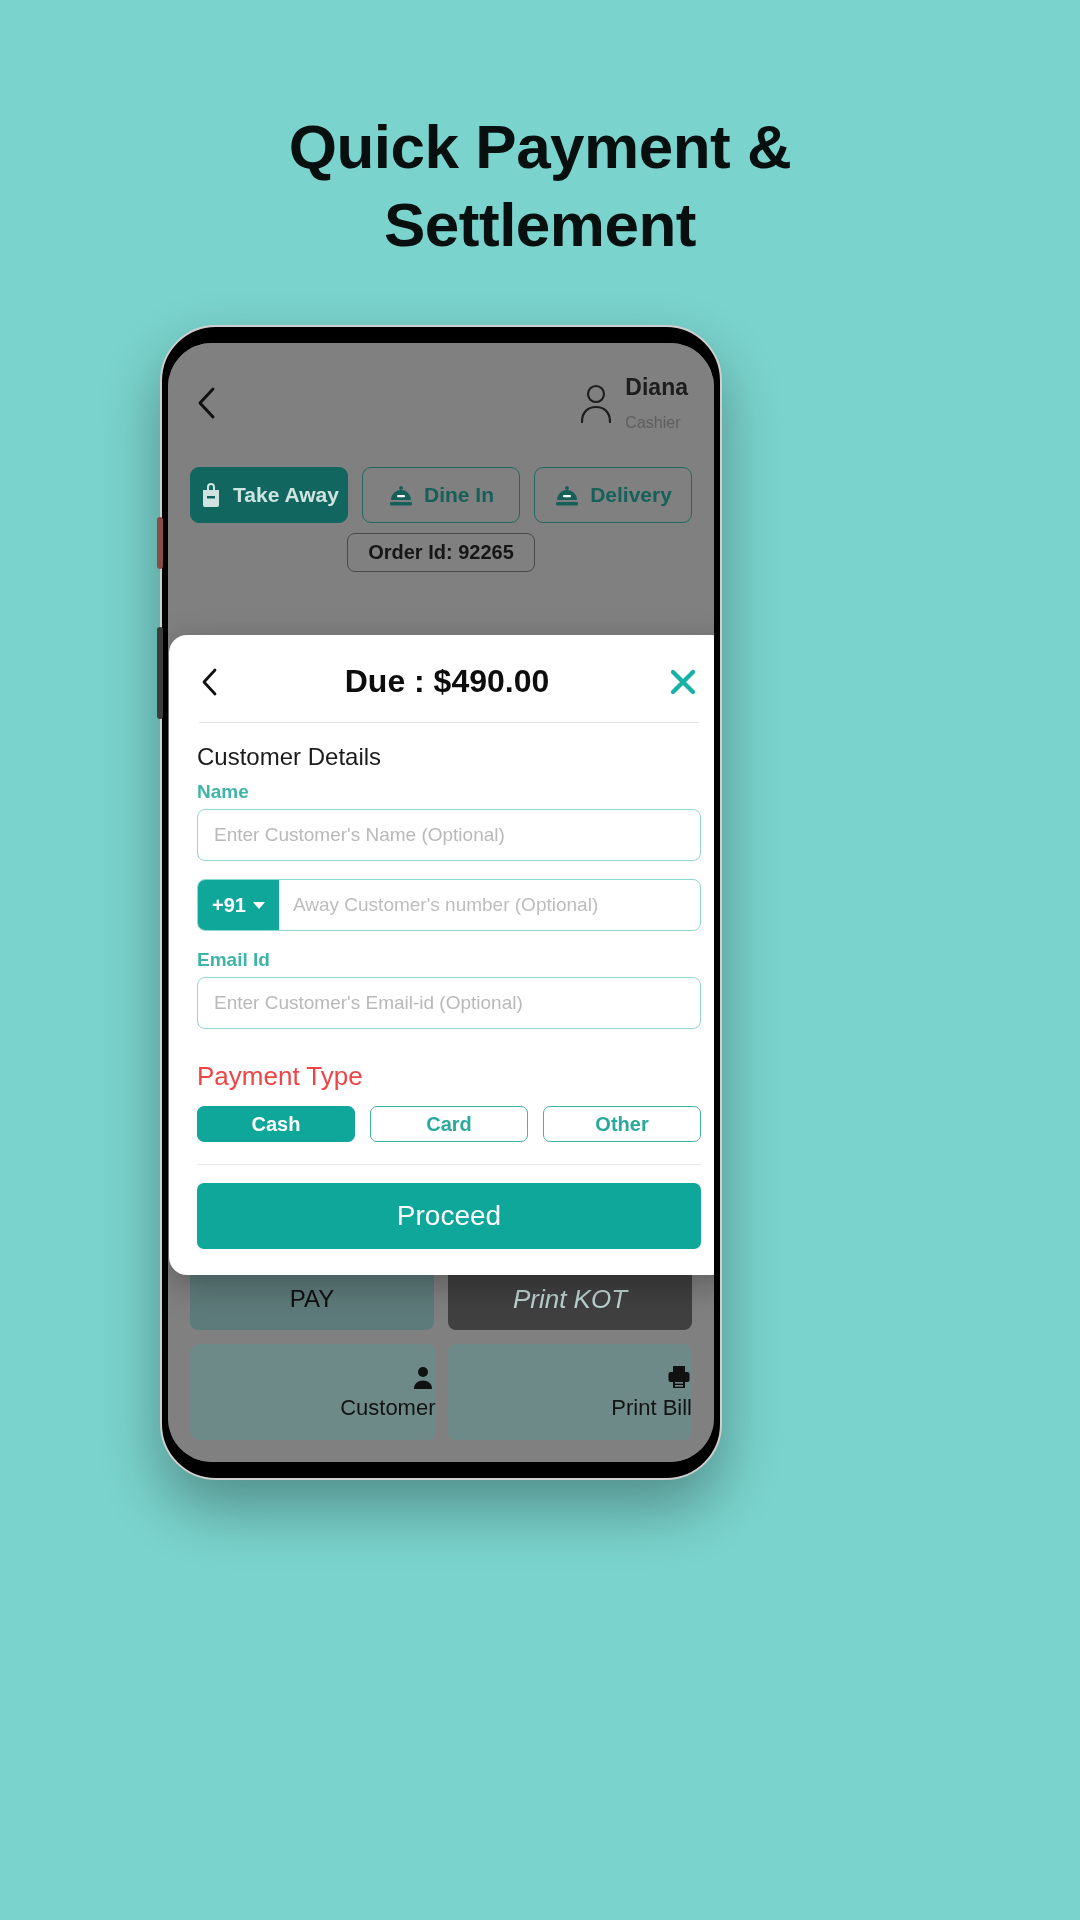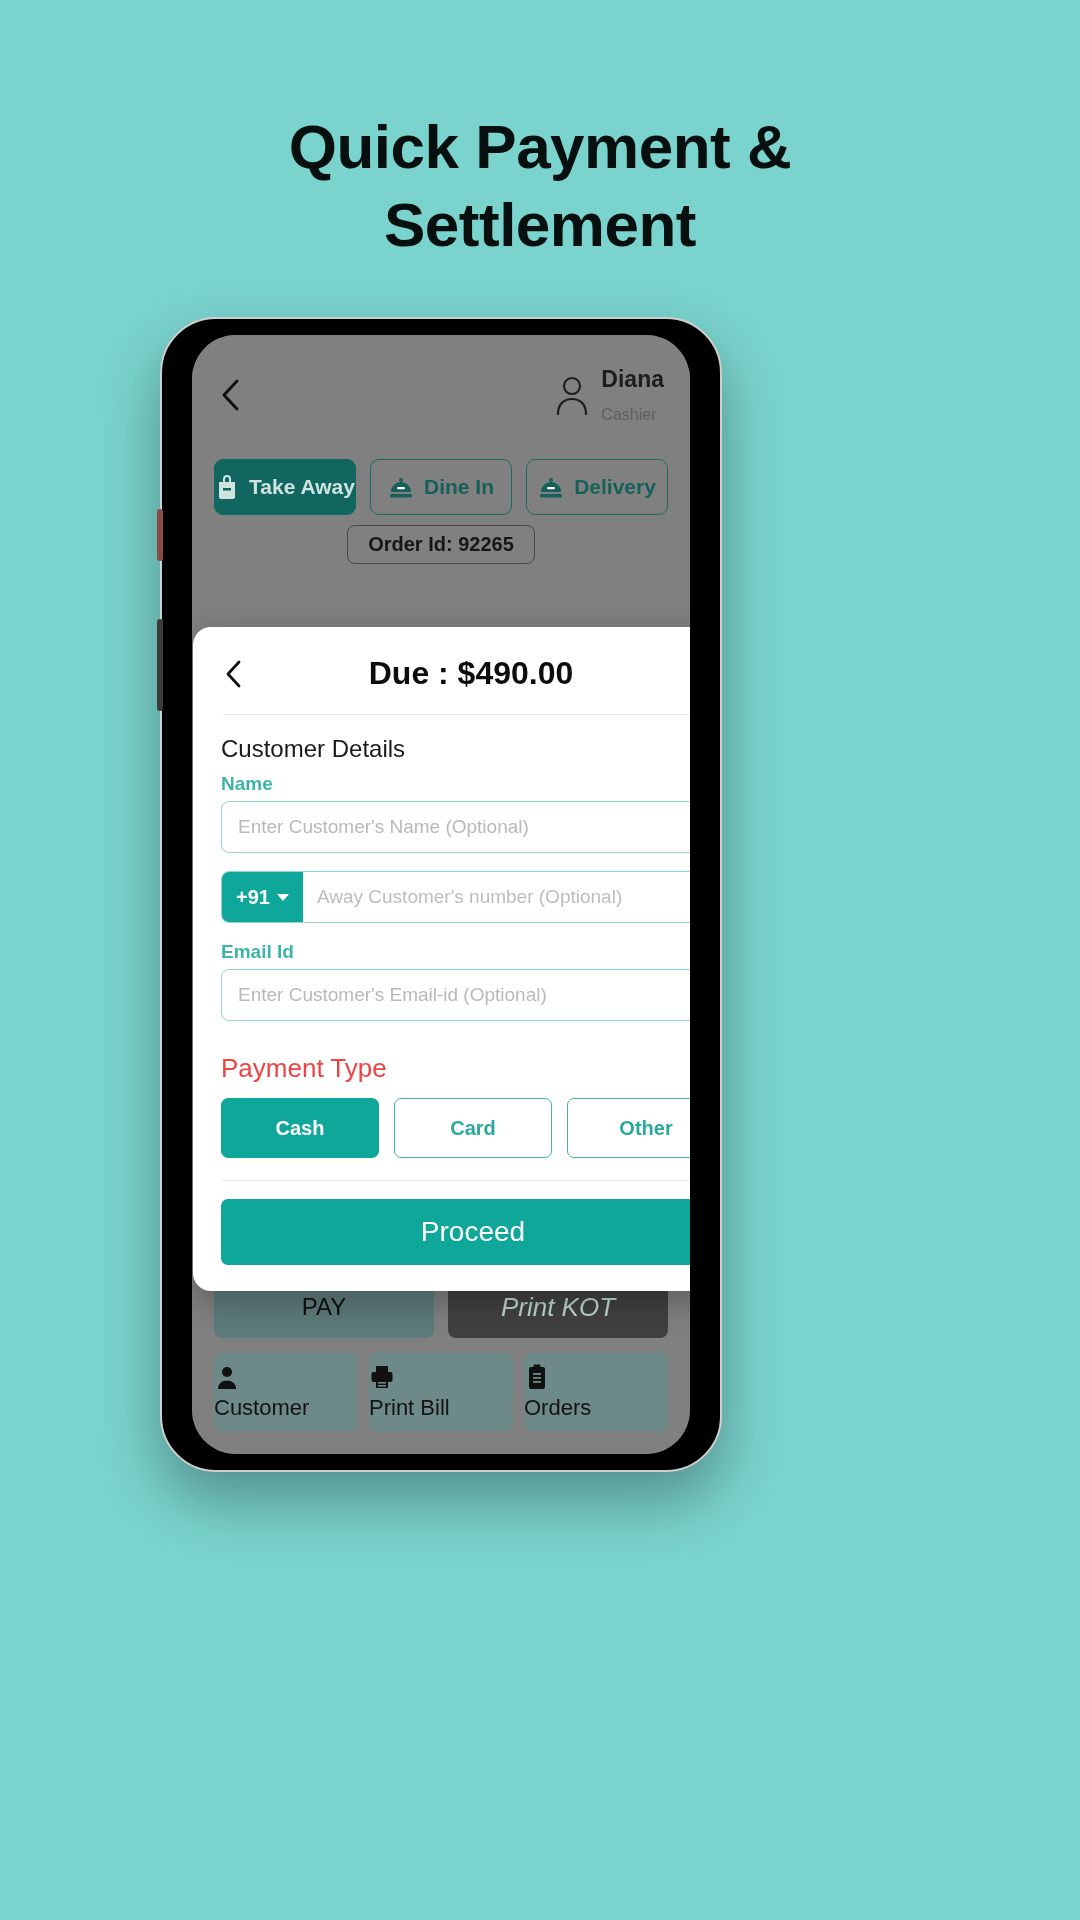--- a/index.html
+++ b/index.html
@@ -28,27 +28,27 @@
     line-height: 1.25;
     color: #07100f;
     letter-spacing: -0.5px;
   }
   .headline .l2 { display: block; }
 
   
   .phone-frame {
     position: absolute;
     left: 160px;
-    top: 317px;
+    top: 325px;
     width: 562px;
     height: 1155px;
     background: #000;
     border-radius: 56px;
     box-shadow: 0 28px 60px rgba(0,0,0,0.32);
-    padding: 16px 30px;
+    padding: 16px 6px;
     border: 2px solid #cfcfcf;
   }
   .phone-frame::before {
     
     content: "";
     position: absolute;
     left: -5px;
     top: 190px;
     width: 6px;
     height: 52px;
@@ -240,26 +240,26 @@
   
   .bottom-nav {
     display: flex;
     gap: 11px;
     padding: 0 22px 0 22px;
     margin-top: 14px;
     margin-bottom: 22px;
   }
   .nav-item {
     flex: 1;
-    height: 80px;
+    height: 96px;
     background: #6d8a89;
     border-radius: 9px;
     display: flex;
     flex-direction: column;
-    align-items: flex-start;
+    align-items: flex-end;
     justify-content: center;
     gap: 5px;
   }
   .nav-item svg { display: block; }
   .nav-label {
     font-size: 22px;
     color: #131313;
   }
 
   
@@ -367,21 +367,21 @@
     margin-top: 32px;
     margin-bottom: 14px;
   }
   .pay-type-row {
     display: flex;
     gap: 15px;
     padding: 0 4px;
   }
   .pay-btn {
     flex: 1;
-    height: 60px;
+    height: 36px;
     border-radius: 7px;
     border: 1.5px solid #3fb5a8;
     display: flex;
     align-items: center;
     justify-content: center;
     font-size: 20px;
     font-weight: 700;
     color: #2aa99c;
     background: #fff;
   }
@@ -505,30 +505,20 @@
         <div class="nav-item">
           <svg width="26" height="26" viewBox="0 0 26 26">
             <rect x="7" y="2" width="12" height="6" fill="#111"></rect>
             <rect x="2.5" y="8" width="21" height="10" rx="2" fill="#111"></rect>
             <rect x="7" y="16" width="12" height="8" fill="#111"></rect>
             <rect x="9" y="18" width="8" height="1.6" fill="#6d8a89"></rect>
             <rect x="9" y="21" width="8" height="1.6" fill="#6d8a89"></rect>
           </svg>
           <span class="nav-label">Print Bill</span>
         </div>
-        <div class="nav-item">
-          <svg width="26" height="26" viewBox="0 0 26 26">
-            <rect x="5" y="3" width="16" height="22" rx="2" fill="#111"></rect>
-            <rect x="9.5" y="0.5" width="7" height="5" rx="1.4" fill="#111"></rect>
-            <rect x="9" y="9" width="8" height="1.8" fill="#6d8a89"></rect>
-            <rect x="9" y="13" width="8" height="1.8" fill="#6d8a89"></rect>
-            <rect x="9" y="17" width="8" height="1.8" fill="#6d8a89"></rect>
-          </svg>
-          <span class="nav-label">Orders</span>
-        </div>
       </div>
     </div>
 
     <div class="modal">
       <div class="modal-head">
         <div class="modal-back">
           <svg width="22" height="30" viewBox="0 0 22 30" fill="none">
             <path d="M16 3 L5 15 L16 27" stroke="#111" stroke-width="2.8" stroke-linecap="round" stroke-linejoin="round"></path>
           </svg>
         </div>

